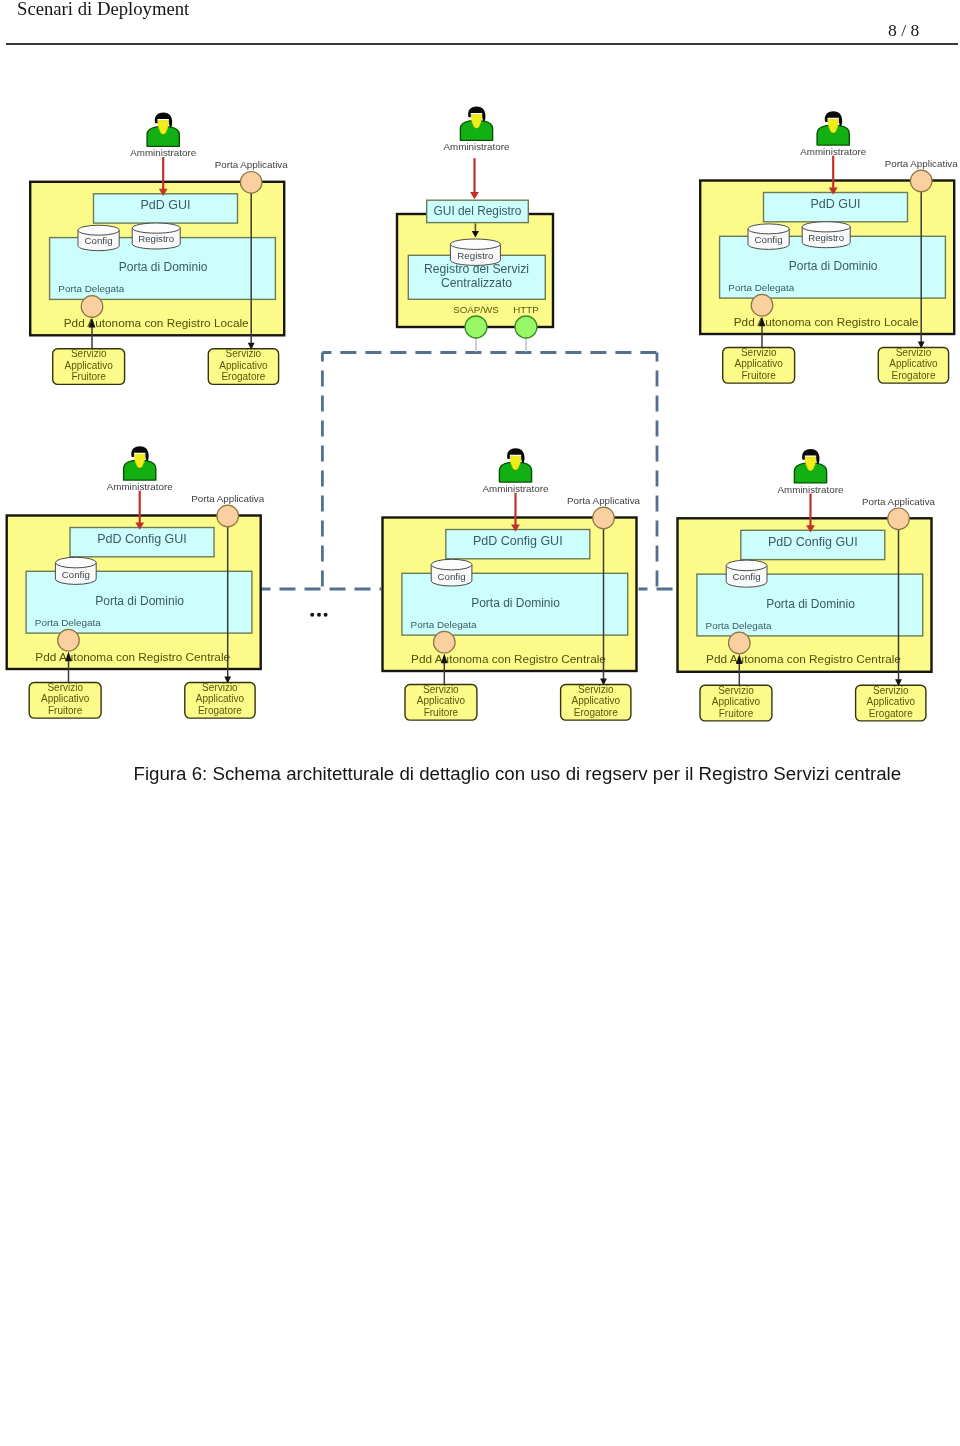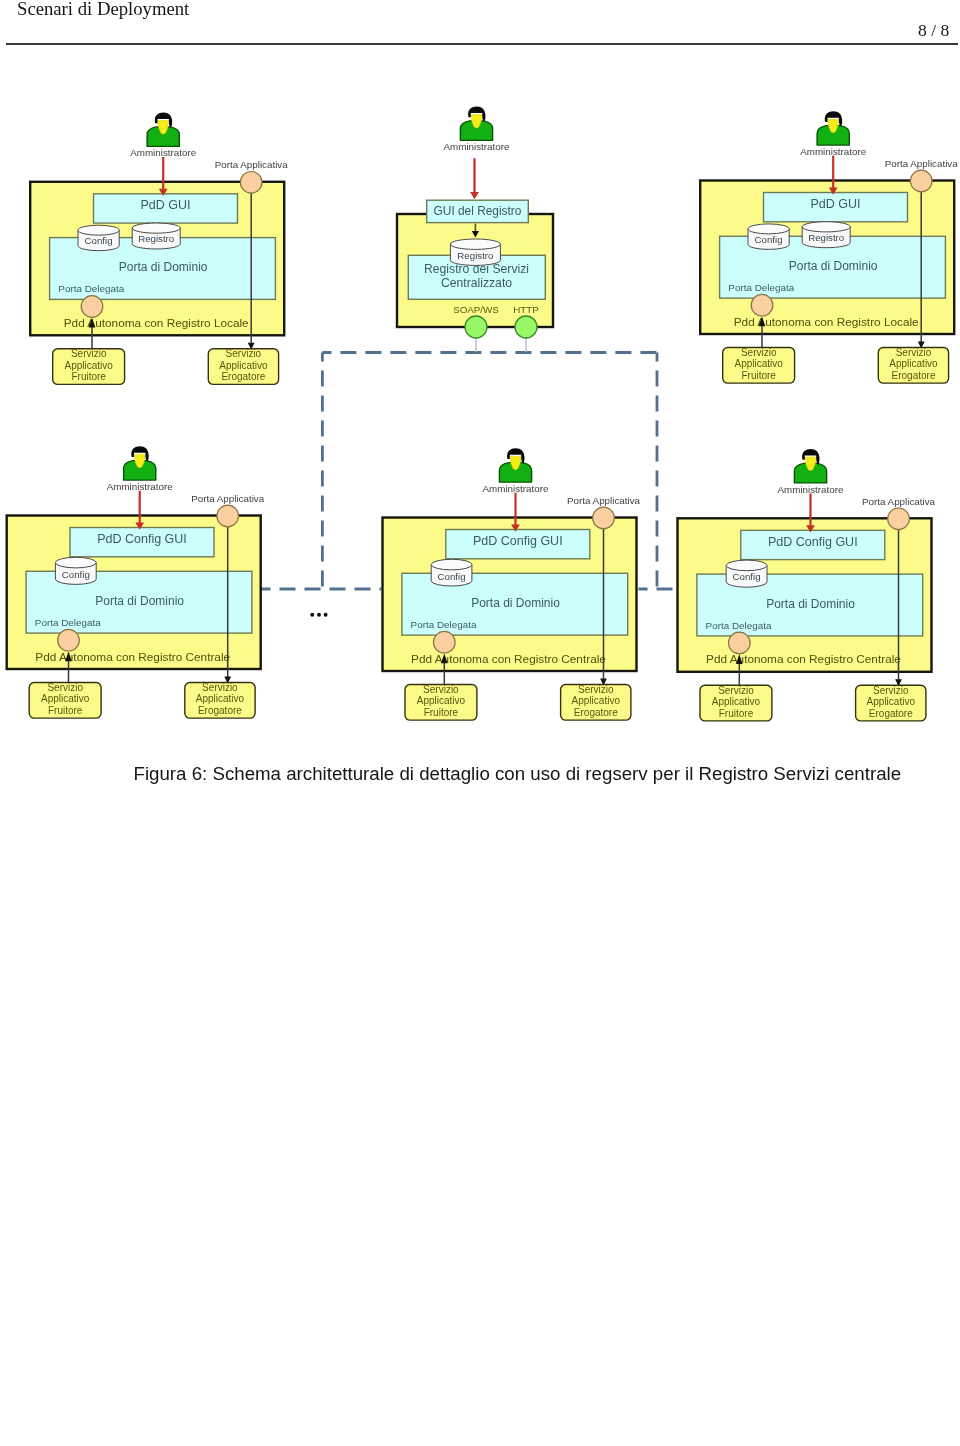--- a/index.html
+++ b/index.html
@@ -3,21 +3,21 @@
 <meta charset="utf-8">
 <title>Scenari di Deployment</title>
 <style>
   html,body{margin:0;padding:0;background:#ffffff;}
   body{width:960px;height:1446px;position:relative;overflow:hidden;
        font-family:"Liberation Serif",serif;color:#000;
        -webkit-font-smoothing:antialiased;}
   .page{position:absolute;left:0;top:0;width:960px;height:1446px;background:#fff;}
   .hdr-title{position:absolute;left:17px;top:-2.5px;font-size:18.7px;
              font-family:"Liberation Serif",serif;white-space:nowrap;color:#151515;}
-  .hdr-page{position:absolute;left:918px;top:19.5px;font-size:17.6px;
+  .hdr-page{position:absolute;left:888px;top:19.5px;font-size:17.6px;
             font-family:"Liberation Serif",serif;white-space:nowrap;color:#151515;}
   .hdr-rule{position:absolute;left:6px;top:43px;width:952px;height:1.5px;background:#3a3a3a;}
   svg.fig{position:absolute;left:0;top:0;}
   svg.fig text{transform:translateZ(0);}
   .hdr-title,.hdr-page,.caption{transform:translateZ(0);}
   .caption{position:absolute;left:133.5px;top:763px;font-size:18.7px;
            font-family:Liberation Sans, sans-serif;white-space:nowrap;color:#151515;}
 </style>
 </head>
 <body>

